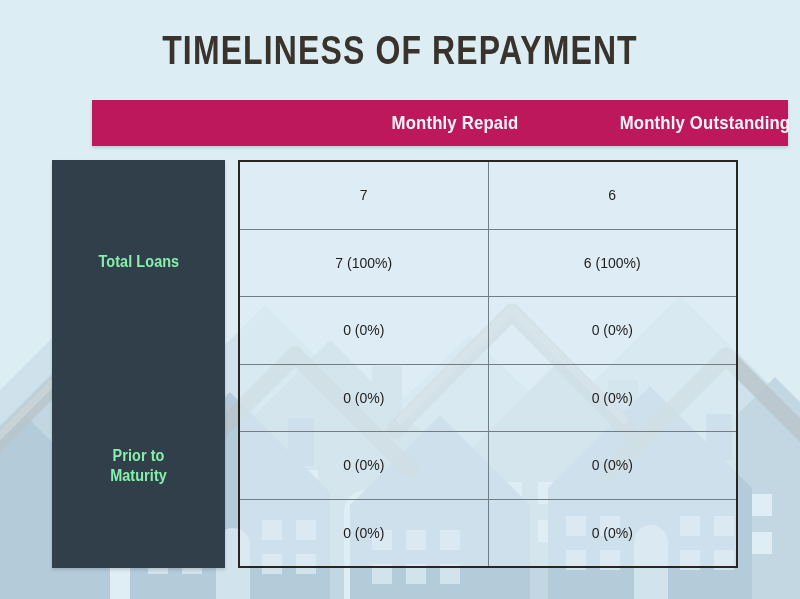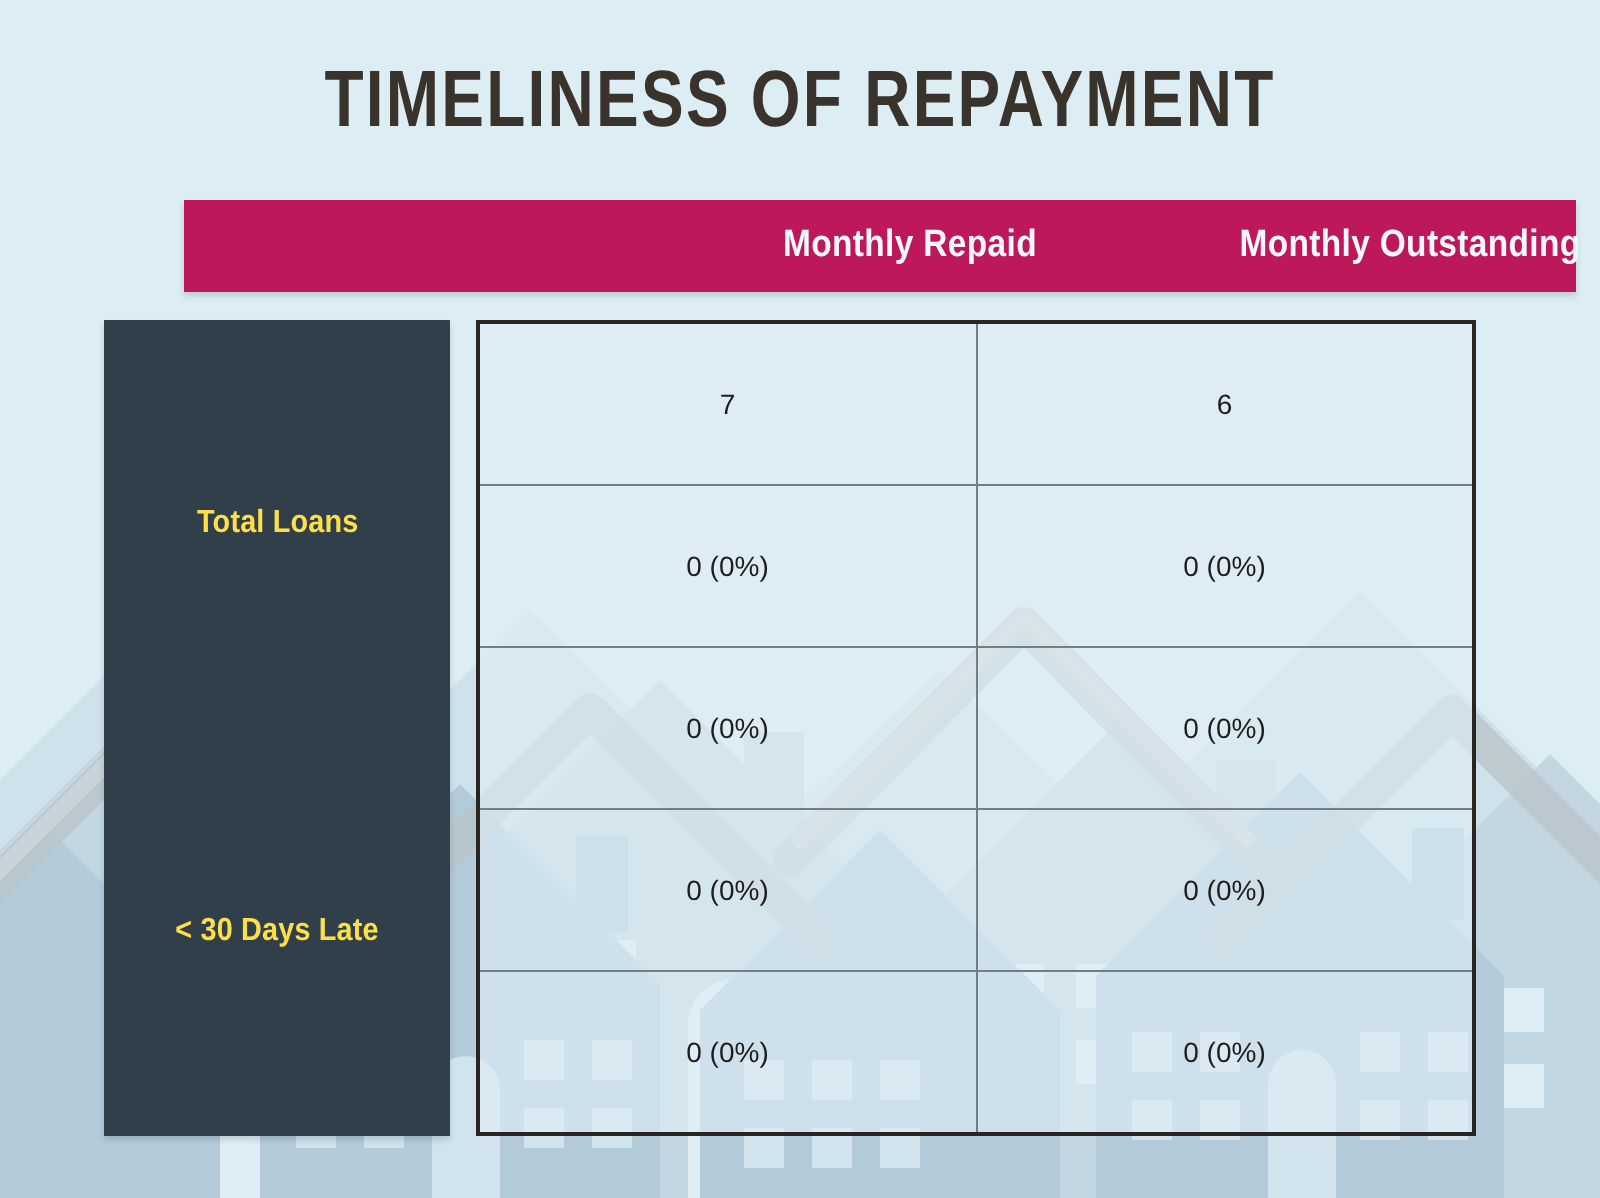--- a/index.html
+++ b/index.html
@@ -90,21 +90,21 @@
     box-shadow: 0 2px 3px rgba(40,55,65,0.18);
     display: flex;
     flex-direction: column;
   }
   .side-row {
     flex: 1 1 0;
     display: flex;
     align-items: center;
     justify-content: center;
     text-align: center;
-    color: #fde047;
+    color: #86efac;
     font-family: "Liberation Sans Narrow", "Liberation Sans", sans-serif;
     font-size: 16px;
     font-weight: 700;
     line-height: 1.28;
     letter-spacing: 0.1px;
     padding: 0 4px;
     box-sizing: border-box;
   }
   .side-row span {
     display: block;
@@ -257,31 +257,38 @@
   <div id="header-bar">
     <div class="hdr-cell" id="hdr-col-1">Monthly Repaid</div>
     <div class="hdr-cell" id="hdr-col-2">Monthly Outstanding</div>
   </div>
 
   <div id="side-panel">
     <div class="side-row">
       <span>Total Loans</span>
     </div>
     <div class="side-row">
-      <span>&lt; 30 Days Late</span>
+      <div>
+        <span>Prior to</span>
+        <span>Maturity</span>
+      </div>
     </div>
   </div>
 
   <div id="data-table">
 
     <div class="tbl-row">
       <div class="tbl-cell first">7</div>
       <div class="tbl-cell">6</div>
     </div>
 
+    <div class="tbl-row">
+      <div class="tbl-cell first">7 (100%)</div>
+      <div class="tbl-cell">6 (100%)</div>
+    </div>
 
     <div class="tbl-row">
       <div class="tbl-cell first">0 (0%)</div>
       <div class="tbl-cell">0 (0%)</div>
     </div>
 
     <div class="tbl-row">
       <div class="tbl-cell first">0 (0%)</div>
       <div class="tbl-cell">0 (0%)</div>
     </div>

